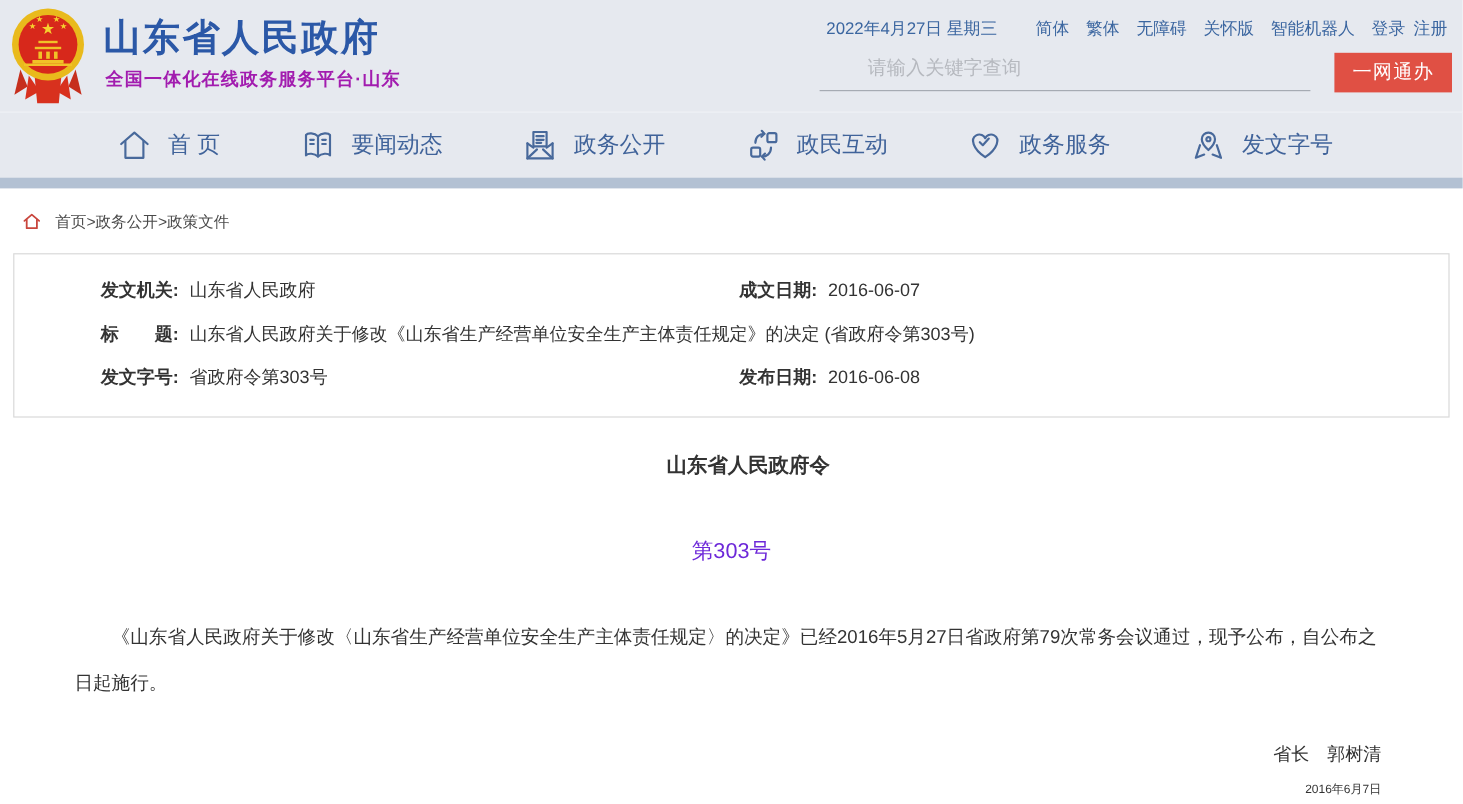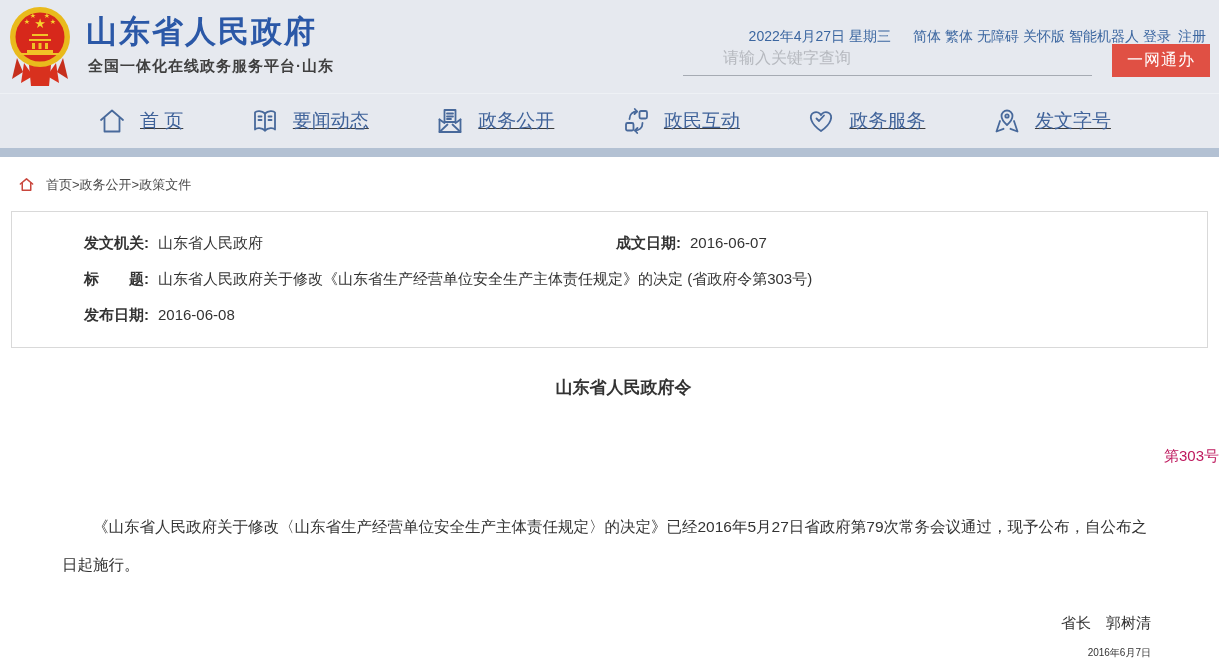--- a/index.html
+++ b/index.html
@@ -3,50 +3,50 @@
 <meta charset="utf-8">
 <style>
   * { margin:0; padding:0; box-sizing:border-box; }
   html,body { width:1219px; background:#fff; font-family:"Liberation Sans","DejaVu Sans",sans-serif; }
   body { height:670px; overflow:hidden; color:#3b3b3b; }
 
   
   .topbar { position:relative; height:93px; background:#e6e9ef; }
   .emblem { position:absolute; left:8px; top:4px; width:64px; height:86px; }
   .site-title { position:absolute; left:86px; top:11px; font-size:31px; font-weight:bold; color:#2b58a7; letter-spacing:2px; }
-  .site-subtitle { position:absolute; left:88px; top:57px; font-size:15px; font-weight:bold; color:#404040; letter-spacing:1px; }
-  .top-links { position:absolute; right:13px; top:28px; display:flex; align-items:flex-start; font-size:14px; color:#3b66a0; white-space:nowrap; }
+  .site-subtitle { position:absolute; left:88px; top:57px; font-size:15px; font-weight:bold; color:#a21caf; letter-spacing:1px; }
+  .top-links { position:absolute; right:13px; top:15px; display:flex; align-items:flex-start; font-size:14px; color:#3b66a0; white-space:nowrap; }
   .top-links .tdate { margin-right:18px; }
-  .top-links a { color:#3b66a0; text-decoration:none; margin-left:4px; cursor:pointer; }
+  .top-links a { color:#3b66a0; text-decoration:none; margin-left:14px; cursor:pointer; }
   .top-links a.tight { margin-left:7px; }
   .searchbar { position:absolute; top:44px; right:127px; width:409px; height:32px; }
   .searchbar input { width:100%; height:100%; border:none; border-bottom:1px solid #a6abb3; background:transparent; font-size:16px; padding:0 4px 4px 40px; color:#555; outline:none; }
   .searchbar input::placeholder { color:#b6b9bf; }
   .go-btn { position:absolute; top:44px; right:9px; width:98px; height:33px; background:#e05044; color:#fff; border:none; font-size:16px; letter-spacing:1px; cursor:pointer; }
 
   
-  .nav { height:55px; background:#e6e9ef; border-top:1px solid #eef1f5; display:flex; align-items:center; justify-content:space-between; padding:0 108px 0 97px;text-decoration:underline; }
+  .nav { height:55px; background:#e6e9ef; border-top:1px solid #eef1f5; display:flex; align-items:center; justify-content:space-between; padding:0 108px 0 97px; }
   .nav-item { display:flex; align-items:center; gap:13px; font-size:19px; color:#40639a; cursor:pointer; white-space:nowrap; }
   .nav-item svg { width:30px; height:30px; stroke:#48699b; stroke-width:1.8; fill:none; stroke-linecap:round; stroke-linejoin:round; }
   .nav-band { height:9px; background:#b3c1d3; }
 
   
   .breadcrumb { display:flex; align-items:center; gap:11px; padding:17px 0 0 18px; font-size:13px; color:#4a4a4a; height:38px; }
   .breadcrumb svg { width:17px; height:17px; stroke:#c9463d; stroke-width:1.6; fill:none; stroke-linecap:round; stroke-linejoin:round; }
 
   
   .meta-box { margin:16px 11px 0 11px; border:1px solid #d9d9d9; padding:21px 20px 6px 72px; font-size:15px; color:#333; }
   .meta-row { display:flex; margin-bottom:16px; line-height:20px; }
   .meta-cell { display:flex; }
   .meta-cell.left { width:532px; flex-shrink:0; }
   .meta-label { font-weight:bold; margin-right:9px; white-space:pre; }
 
   
   .art-title { margin-top:28px; text-align:center; font-size:17px; font-weight:bold; color:#333;padding-left:28px; }
-  .art-no { margin-top:48px; text-align:right; font-size:15px; color:#be185d; }
+  .art-no { margin-top:48px; text-align:center; font-size:18px; color:#6d28d9; }
   .art-para { margin:42px 64px 0 62px; font-size:15.5px; line-height:38px; text-indent:2em; color:#333; }
   .art-sign { margin:30px 68px 0 0; text-align:right; font-size:15px; color:#333; }
   .art-date { margin:13px 68px 0 0; text-align:right; font-size:10px; color:#333; }
 </style>
 </head>
 <body>
 
 <header class="topbar">
   <svg class="emblem" viewBox="0 0 64 86">
     <path d="M9 54 L4 75 L15 68 Z" fill="#c62f1d"></path>
@@ -162,20 +162,24 @@
       <span>2016-06-07</span>
     </div>
   </div>
   <div class="meta-row">
     <div class="meta-cell">
       <span class="meta-label">标　　题:</span>
       <span>山东省人民政府关于修改《山东省生产经营单位安全生产主体责任规定》的决定 (省政府令第303号)</span>
     </div>
   </div>
   <div class="meta-row">
+    <div class="meta-cell left">
+      <span class="meta-label">发文字号:</span>
+      <span>省政府令第303号</span>
+    </div>
     <div class="meta-cell">
       <span class="meta-label">发布日期:</span>
       <span>2016-06-08</span>
     </div>
   </div>
 </section>
 
 <article>
   <h1 class="art-title">山东省人民政府令</h1>
   <div class="art-no">第303号</div>

